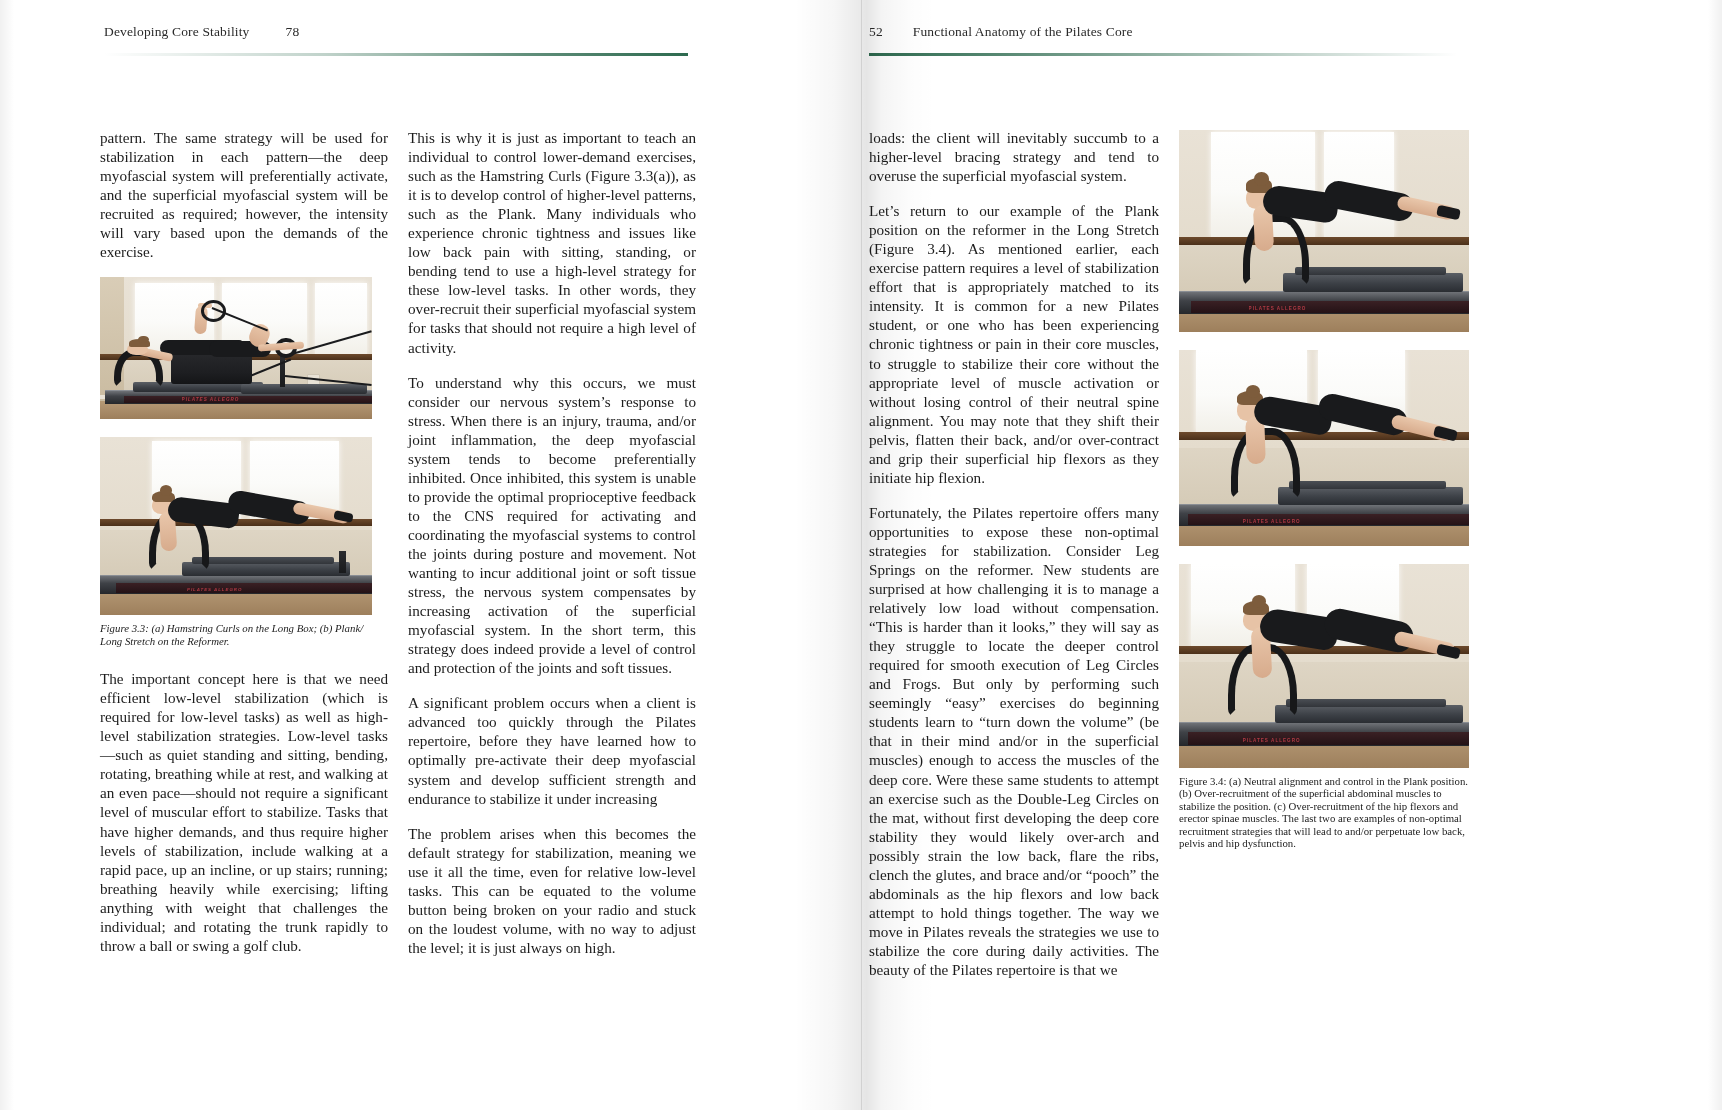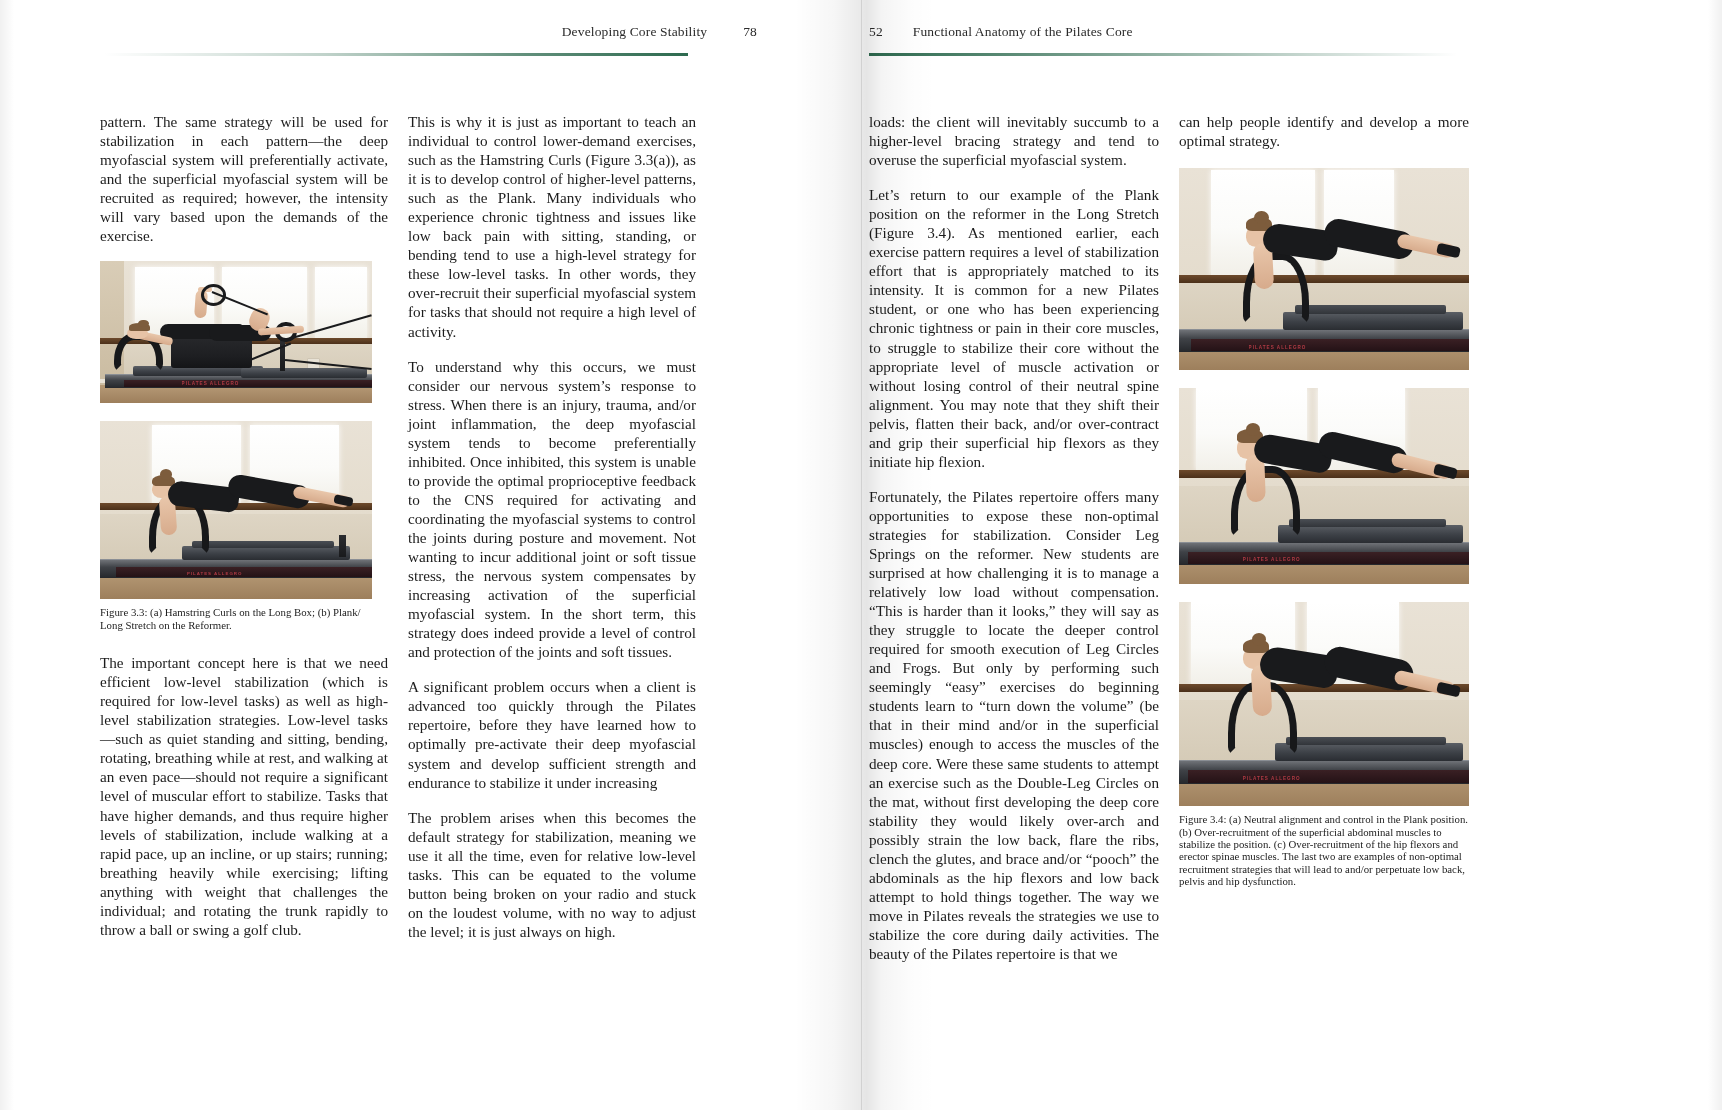--- a/index.html
+++ b/index.html
@@ -83,21 +83,21 @@
     white-space: nowrap;
   }
   .runhead .folio {
     font-size: 13.5px;
     color: #2a2a2a;
   }
   .page-left .runhead {
     left: 104px;
     right: 104px;
     display: flex;
-    justify-content: flex-end;
+    justify-content: flex-start;
     align-items: center;
     gap: 30px;
   }
   .page-left .runhead .title { padding-right: 6px; }
   .page-right .runhead {
     left: 8px;
     right: 104px;
     display: flex;
     justify-content: flex-start;
     align-items: center;
@@ -131,21 +131,21 @@
   .page-left .cols { left: 100px; width: 596px; }
   .page-right .cols { left: 8px; width: 600px; }
 
   .col {
     width: 288px;
     box-sizing: border-box;
   }
   .page-right .col { width: 290px; }
 
   p.body {
-    margin: 0 0 16px 0;
+    margin: 16px 0 16px 0;
     font-size: 15.2px;
     line-height: 19.05px;
     text-align: justify;
     text-justify: inter-word;
     color: #1c1c1c;
     hyphens: none;
   }
   p.body:last-child { margin-bottom: 0; }
 
   
@@ -298,21 +298,21 @@
       <span class="title">Developing Core Stability</span>
       <span class="folio">78</span>
     </div>
     <div class="rule"></div>
 
     <div class="cols">
 
       <div class="col">
         <p class="body">pattern. The same strategy will be used for stabilization in each pattern—the deep myofascial system will preferentially activate, and the superficial myofascial system will be recruited as required; however, the intensity will vary based upon the demands of the exercise.</p>
 
-        <div class="figblock" style="margin:10px 16px 4px 0;">
+        <div class="figblock" style="margin:10px 16px 4px 0;font-style:italic;">
 
           <div class="photo" style="height:142px;">
             <div class="scene">
               <div class="wall-upper"></div>
               <div class="wall-lower"></div>
               <div class="wall-left-block" style="width:9%;"></div>
               <div class="window" style="left:13%;top:4%;width:29%;height:50%;"></div>
               <div class="window" style="left:45%;top:4%;width:31%;height:50%;"></div>
               <div class="window" style="left:79%;top:4%;width:19%;height:50%;"></div>
               <div class="sill" style="top:54%;height:4.5%;"></div>
@@ -405,21 +405,20 @@
 
     <div class="cols">
 
       <div class="col">
         <p class="body">loads: the client will inevitably succumb to a higher-level bracing strategy and tend to overuse the superficial myofascial system.</p>
         <p class="body">Let’s return to our example of the Plank position on the reformer in the Long Stretch (Figure 3.4). As mentioned earlier, each exercise pattern requires a level of stabilization effort that is appropriately matched to its intensity. It is common for a new Pilates student, or one who has been experiencing chronic tightness or pain in their core muscles, to struggle to stabilize their core without the appropriate level of muscle activation or without losing control of their neutral spine alignment. You may note that they shift their pelvis, flatten their back, and/or over-contract and grip their superficial hip flexors as they initiate hip flexion.</p>
         <p class="body">Fortunately, the Pilates repertoire offers many opportunities to expose these non-optimal strategies for stabilization. Consider Leg Springs on the reformer. New students are surprised at how challenging it is to manage a relatively low load without compensation. “This is harder than it looks,” they will say as they struggle to locate the deeper control required for smooth execution of Leg Circles and Frogs. But only by performing such seemingly “easy” exercises do beginning students learn to “turn down the volume” (be that in their mind and/or in the superficial muscles) enough to access the muscles of the deep core. Were these same students to attempt an exercise such as the Double-Leg Circles on the mat, without first developing the deep core stability they would likely over-arch and possibly strain the low back, flare the ribs, clench the glutes, and brace and/or “pooch” the abdominals as the hip flexors and low back attempt to hold things together. The way we move in Pilates reveals the strategies we use to stabilize the core during daily activities. The beauty of the Pilates repertoire is that we</p>
       </div>
 
       <div class="col">
-        <p class="body">can help people identify and develop a more optimal strategy.</p>
 
         <div class="figblock" style="margin-top:18px;">
 
           <div class="photo" style="height:202px;">
             <div class="scene">
               <div class="wall-upper" style="height:56%;"></div>
               <div class="wall-lower" style="top:56%;"></div>
               <div class="window" style="left:11%;top:1%;width:36%;height:52%;"></div>
               <div class="window" style="left:50%;top:1%;width:24%;height:52%;"></div>
               <div class="sill" style="top:53%;height:4%;"></div>

